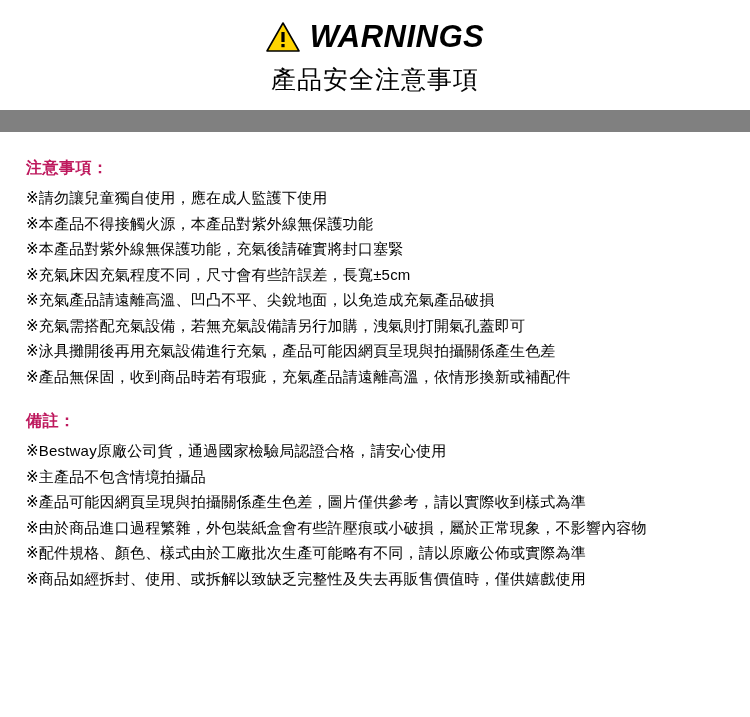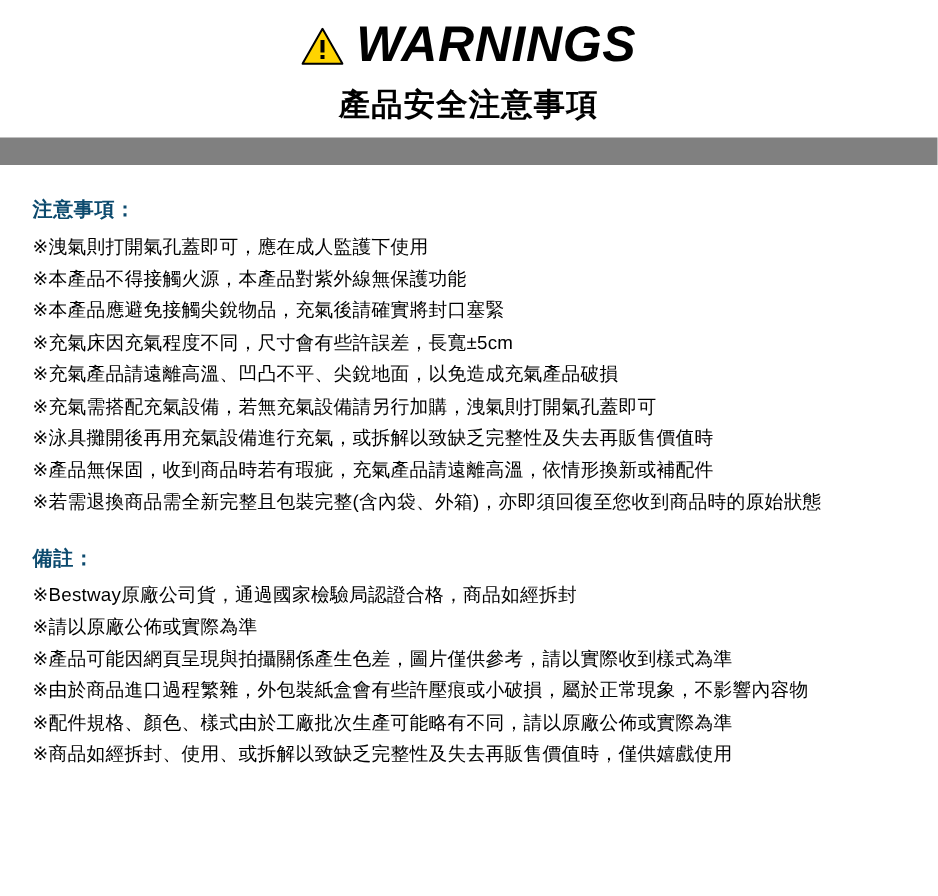--- a/index.html
+++ b/index.html
@@ -39,49 +39,49 @@
     gap: 10px;
   }
   .warn-triangle {
     width: 34px;
     height: 30px;
     position: relative;
     display: inline-block;
   }
   .warn-triangle svg { display: block; }
   .banner-title {
-    font-size: 40px;
+    font-size: 31px;
     font-weight: bold;
     font-style: italic;
     letter-spacing: 0.5px;
     color: #000000;
     font-family: "Liberation Sans", "DejaVu Sans", sans-serif;
   }
   .banner-sub {
     margin-top: 8px;
     font-size: 25px;
-    font-weight: bold;
+    font-weight: normal;
     color: #000000;
     letter-spacing: 1px;
   }
   
   .divider {
     width: 750px;
     height: 22px;
     background: #808080;
   }
   
   .content {
     padding: 26px 26px 0 26px;
     box-sizing: border-box;
   }
   .section-heading {
     font-size: 16px;
     font-weight: bold;
-    color: #0c4a6e;
+    color: #be185d;
     margin: 0 0 6px 0;
     letter-spacing: 0.5px;
   }
   ul.note-list {
     list-style: none;
     margin: 0;
     padding: 0;
   }
   ul.note-list li {
     font-size: 15px;
@@ -112,37 +112,36 @@
     </div>
     <div class="banner-sub">產品安全注意事項</div>
   </div>
 
   <div class="divider"></div>
 
   <div class="content">
 
     <div class="section-heading">注意事項：</div>
     <ul class="note-list">
-      <li>※洩氣則打開氣孔蓋即可，應在成人監護下使用</li>
+      <li>※請勿讓兒童獨自使用，應在成人監護下使用</li>
       <li>※本產品不得接觸火源，本產品對紫外線無保護功能</li>
-      <li>※本產品應避免接觸尖銳物品，充氣後請確實將封口塞緊</li>
+      <li>※本產品對紫外線無保護功能，充氣後請確實將封口塞緊</li>
       <li>※充氣床因充氣程度不同，尺寸會有些許誤差，長寬±5cm</li>
       <li>※充氣產品請遠離高溫、凹凸不平、尖銳地面，以免造成充氣產品破損</li>
       <li>※充氣需搭配充氣設備，若無充氣設備請另行加購，洩氣則打開氣孔蓋即可</li>
-      <li>※泳具攤開後再用充氣設備進行充氣，或拆解以致缺乏完整性及失去再販售價值時</li>
+      <li>※泳具攤開後再用充氣設備進行充氣，產品可能因網頁呈現與拍攝關係產生色差</li>
       <li>※產品無保固，收到商品時若有瑕疵，充氣產品請遠離高溫，依情形換新或補配件</li>
-      <li>※若需退換商品需全新完整且包裝完整(含內袋、外箱)，亦即須回復至您收到商品時的原始狀態</li>
     </ul>
 
     <div class="block-gap"></div>
 
     <div class="section-heading">備註：</div>
     <ul class="note-list">
-      <li>※Bestway原廠公司貨，通過國家檢驗局認證合格，商品如經拆封</li>
-      <li>※請以原廠公佈或實際為準</li>
+      <li>※Bestway原廠公司貨，通過國家檢驗局認證合格，請安心使用</li>
+      <li>※主產品不包含情境拍攝品</li>
       <li>※產品可能因網頁呈現與拍攝關係產生色差，圖片僅供參考，請以實際收到樣式為準</li>
       <li>※由於商品進口過程繁雜，外包裝紙盒會有些許壓痕或小破損，屬於正常現象，不影響內容物</li>
       <li>※配件規格、顏色、樣式由於工廠批次生產可能略有不同，請以原廠公佈或實際為準</li>
       <li>※商品如經拆封、使用、或拆解以致缺乏完整性及失去再販售價值時，僅供嬉戲使用</li>
     </ul>
 
   </div>
 </div>
 
 </body></html>

